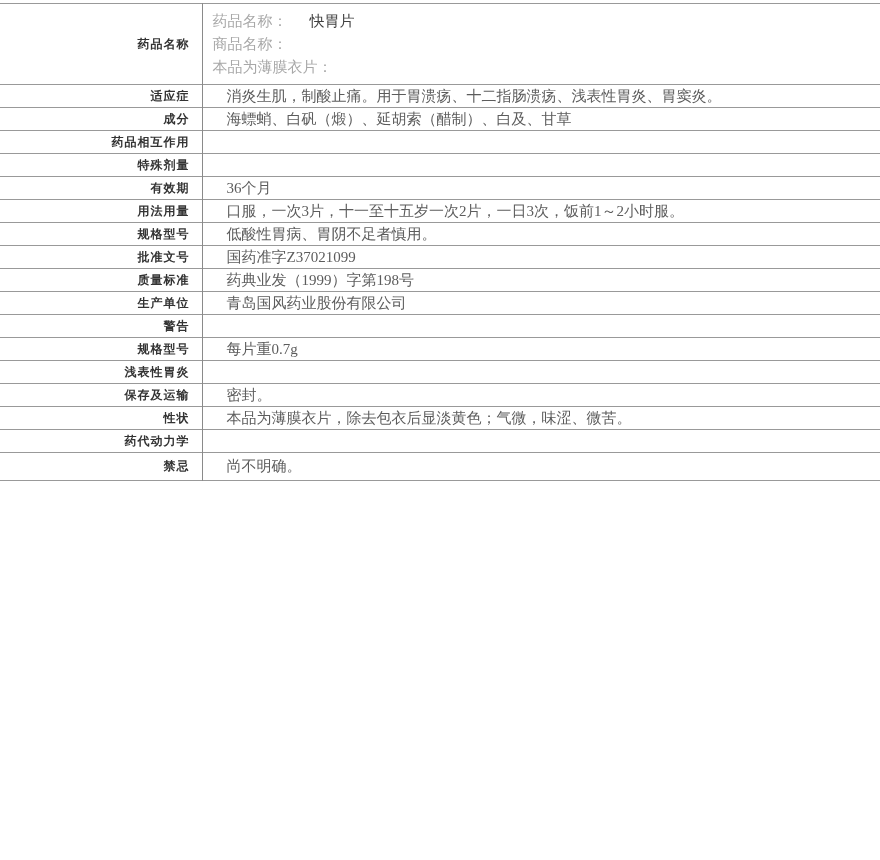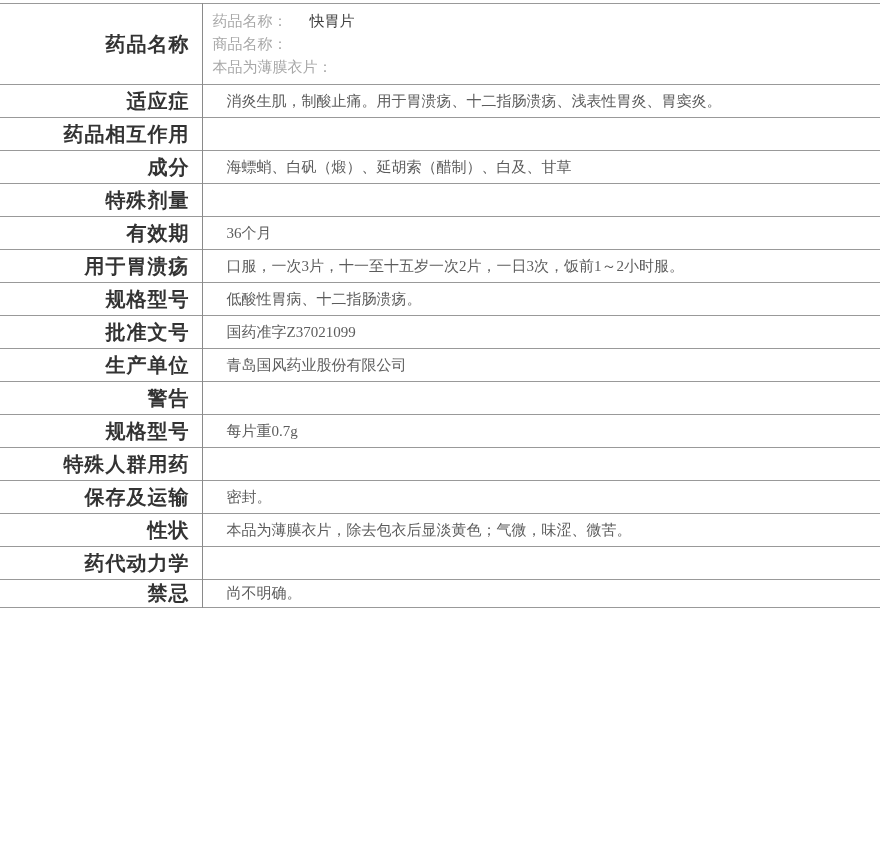--- a/index.html
+++ b/index.html
@@ -23,33 +23,33 @@
     position:absolute;left:0;top:3px;width:880px;
     border-collapse:collapse;table-layout:fixed;
     border-top:1px solid var(--border-color);
   }
   table.drug-table tr{border-bottom:1px solid var(--border-color);}
   td{vertical-align:middle;}
   td.label{
     width:202px;
     text-align:right;
     padding-right:12px;
-    font-size:20px;
+    font-size:12px;
     font-weight:bold;
     color:var(--label-color);
     letter-spacing:1px;
   }
   td.val{
     border-left:1px solid var(--divider-color);
     padding-left:24px;
     font-size:15px;
     color:var(--value-color);
   }
   tr.row-name{height:81px;}
-  tr.row-std{height:33px;}
+  tr.row-std{height:23px;}
   tr.row-last{height:28px;}
   td.name-cell{padding-left:10px;padding-top:4px;padding-bottom:4px;vertical-align:middle;}
   .nline{line-height:23px;font-size:15px;white-space:nowrap;}
   .muted{color:var(--muted-color);margin-top:18px;}
   .dname{color:var(--name-color);margin-left:22px;}
 </style>
 </head>
 <body>
 
 <div class="sheet">
@@ -62,61 +62,65 @@
           <div class="nline"><span class="muted">商品名称：</span><span class="dname"></span></div>
           <div class="nline"><span class="muted">本品为薄膜衣片：</span><span class="dname"></span></div>
         </td>
       </tr>
 
       <tr class="row-std">
         <td class="label">适应症</td>
         <td class="val">消炎生肌，制酸止痛。用于胃溃疡、十二指肠溃疡、浅表性胃炎、胃窦炎。</td>
       </tr>
       <tr class="row-std">
+        <td class="label">成分</td>
+        <td class="val">海螵蛸、白矾（煅）、延胡索（醋制）、白及、甘草</td>
+      </tr>
+      <tr class="row-std">
         <td class="label">药品相互作用</td>
         <td class="val"></td>
-      </tr>
-      <tr class="row-std">
-        <td class="label">成分</td>
-        <td class="val">海螵蛸、白矾（煅）、延胡索（醋制）、白及、甘草</td>
       </tr>
       <tr class="row-std">
         <td class="label">特殊剂量</td>
         <td class="val"></td>
       </tr>
       <tr class="row-std">
         <td class="label">有效期</td>
         <td class="val">36个月</td>
       </tr>
       <tr class="row-std">
-        <td class="label">用于胃溃疡</td>
+        <td class="label">用法用量</td>
         <td class="val">口服，一次3片，十一至十五岁一次2片，一日3次，饭前1～2小时服。</td>
       </tr>
       <tr class="row-std">
         <td class="label">规格型号</td>
-        <td class="val">低酸性胃病、十二指肠溃疡。</td>
+        <td class="val">低酸性胃病、胃阴不足者慎用。</td>
       </tr>
       <tr class="row-std">
         <td class="label">批准文号</td>
         <td class="val">国药准字Z37021099</td>
+      </tr>
+      <tr class="row-std">
+        <td class="label">质量标准</td>
+        <td class="val">药典业发（1999）字第198号</td>
       </tr>
       <tr class="row-std">
         <td class="label">生产单位</td>
         <td class="val">青岛国风药业股份有限公司</td>
       </tr>
       <tr class="row-std">
         <td class="label">警告</td>
         <td class="val"></td>
       </tr>
       <tr class="row-std">
         <td class="label">规格型号</td>
         <td class="val">每片重0.7g</td>
       </tr>
       <tr class="row-std">
-        <td class="label">特殊人群用药</td>
+        <td class="label">浅表性胃炎</td>
         <td class="val"></td>
       </tr>
       <tr class="row-std">
         <td class="label">保存及运输</td>
         <td class="val">密封。</td>
       </tr>
       <tr class="row-std">
         <td class="label">性状</td>
         <td class="val">本品为薄膜衣片，除去包衣后显淡黄色；气微，味涩、微苦。</td>
       </tr>

